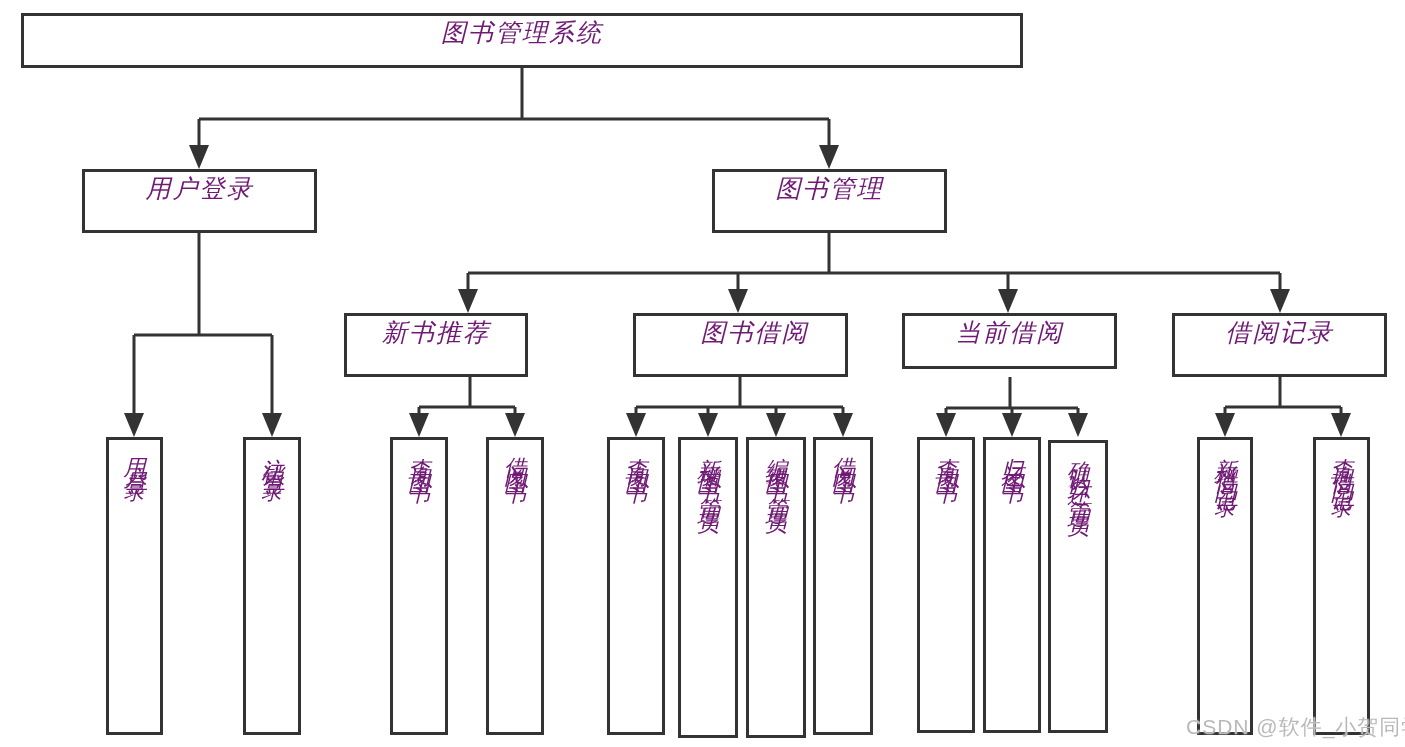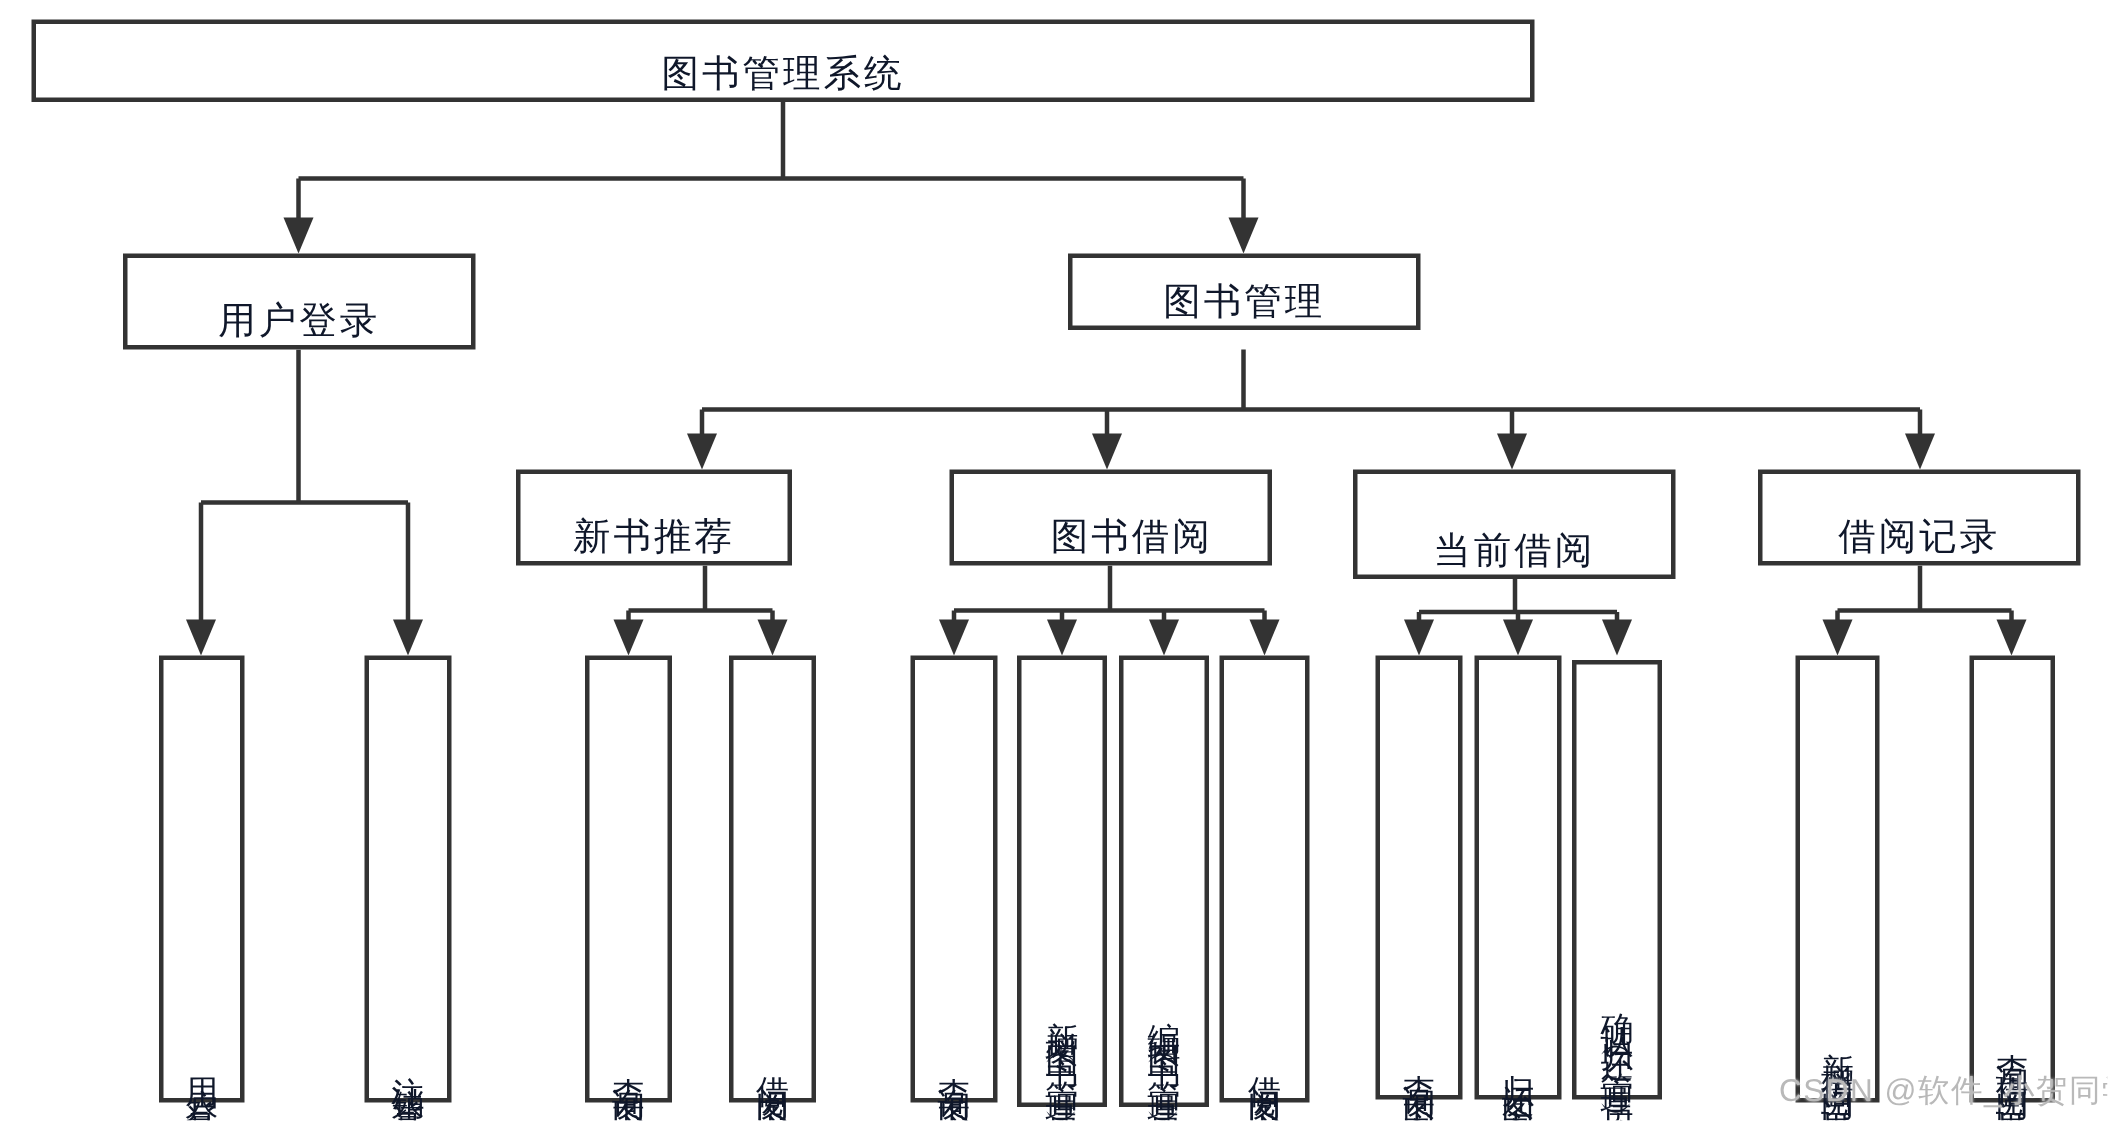--- a/index.html
+++ b/index.html
@@ -16,24 +16,25 @@
     left: 0; top: 0;
     width: 1405px; height: 747px;
     z-index: 1;
   }
   .box {
     position: absolute;
     box-sizing: border-box;
     border: 3px solid #333333;
     background: #ffffff;
     display: flex;
-    align-items: flex-end;
+    align-items: flex-start;
     justify-content: center;
-    color: #0f172a;
+    color: #701a75;
     z-index: 2;
+    font-style: italic;
   }
   .box.h span {
     font-size: 25px;
     letter-spacing: 2px;
     white-space: nowrap;
   }
   .box.v span {
     writing-mode: vertical-rl;
     text-orientation: mixed;
     font-size: 22px;
@@ -94,31 +95,31 @@
     <polygon points="1331,413 1351,413 1341,437" fill="#333333"></polygon>
   </svg>
 
   <div class="box h" style="left:21px; top:13px; width:1002px; height:55px;">
     <span>图书管理系统</span>
   </div>
 
   <div class="box h" style="left:82px; top:169px; width:235px; height:64px;">
     <span>用户登录</span>
   </div>
-  <div class="box h" style="left:712px; top:169px; width:235px; height:51px;">
+  <div class="box h" style="left:712px; top:169px; width:235px; height:64px;">
     <span>图书管理</span>
   </div>
 
   <div class="box h" style="left:344px; top:313px; width:184px; height:64px;">
     <span>新书推荐</span>
   </div>
   <div class="box h" style="left:633px; top:313px; width:215px; height:64px;padding-left:28px;">
     <span>图书借阅</span>
   </div>
-  <div class="box h" style="left:902px; top:313px; width:215px; height:73px;">
+  <div class="box h" style="left:902px; top:313px; width:215px; height:56px;">
     <span>当前借阅</span>
   </div>
   <div class="box h" style="left:1172px; top:313px; width:215px; height:64px;">
     <span>借阅记录</span>
   </div>
 
   <div class="box v" style="left:106px; top:437px; width:57px; height:298px;">
     <span>用户登录</span>
   </div>
   <div class="box v" style="left:243px; top:437px; width:58px; height:298px;">

